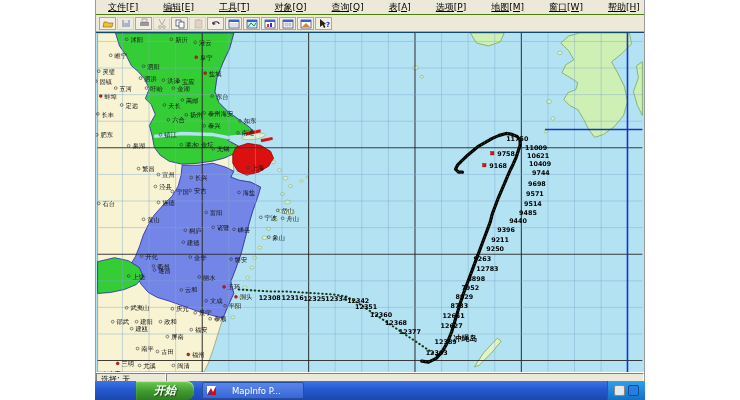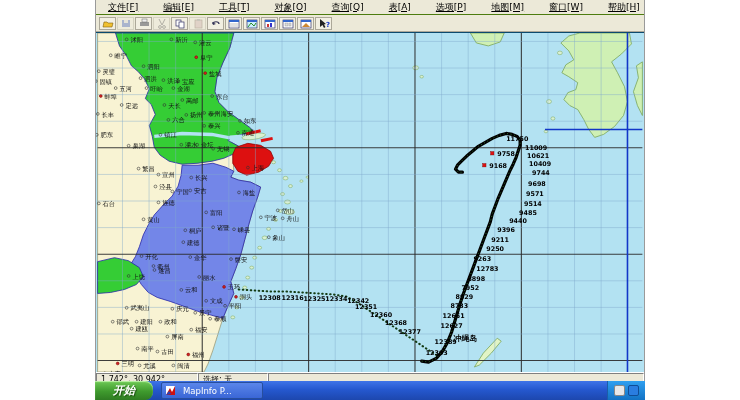--- a/index.html
+++ b/index.html
@@ -17,23 +17,23 @@
   .mapwrap{height:339px;background:#b3e2f2;border-top:1px solid #0c4a6e;overflow:hidden;position:relative;}
   .statusbar{height:12px;display:flex;align-items:stretch;background:#ece9d8;font-size:8px;
     border-top:1px solid #ffffff;}
   .seg{border:1px solid;border-color:#808080 #ffffff #ffffff #808080;padding:0 4px;
     display:flex;align-items:center;white-space:nowrap;color:#000;}
   #taskbar{position:absolute;left:95px;top:381px;width:550px;height:19px;
     background:linear-gradient(#3f74e8,#2558cf 45%,#1d47ae);display:flex;align-items:center;}
   #startbtn{height:19px;width:58px;border-radius:0 8px 8px 0;
     background:linear-gradient(#6fca56,#3f9a2e 55%,#2f7c22);display:flex;align-items:center;
     justify-content:center;color:#fff;font-style:italic;font-weight:bold;font-size:11px;
-    text-shadow:1px 1px 1px #1d4f12;box-shadow:inset 0 1px 1px #bdf3a8;}
+    text-shadow:1px 1px 1px #1d4f12;box-shadow:inset 0 1px 1px #bdf3a8;margin-left:41px;}
   #taskbtn{margin-left:8px;height:15px;width:92px;background:linear-gradient(#5a86ea,#3a66d6);
-    border:1px solid #274e9e;border-radius:2px;display:flex;align-items:center;gap:8px;
+    border:1px solid #274e9e;border-radius:2px;display:flex;align-items:center;gap:16px;
     padding:0 4px;color:#fff;font-size:8.5px;white-space:nowrap;overflow:hidden;}
   #tray{margin-left:auto;height:19px;display:flex;align-items:center;gap:3px;padding:0 6px;
     background:linear-gradient(#2f9ff0,#1272c4);border-left:1px solid #1b5ea8;}
   .trayicon{width:9px;height:9px;border-radius:2px;}
   svg text{font-family:"DejaVu Sans",sans-serif;}
 </style>
 </head>
 <body>
 
 <div id="app">
@@ -430,21 +430,20 @@
           <text x="346" y="299" font-size="6.4" font-weight="bold" fill="#000000">12342</text>
           <text x="354" y="305" font-size="6.4" font-weight="bold" fill="#000000">12351</text>
           <text x="369" y="313" font-size="6.4" font-weight="bold" fill="#000000">12360</text>
           <text x="384" y="321" font-size="6.4" font-weight="bold" fill="#000000">12368</text>
           <text x="398" y="330" font-size="6.4" font-weight="bold" fill="#000000">12377</text>
           <text x="453" y="337" font-size="8" font-weight="bold" fill="#000000">冲绳岛</text>
         </g>
       </svg>
   </div>
   <div class="statusbar">
-    <div class="seg" style="width:92px">1.742°, 30.942°</div>
     <div class="seg" style="width:60px">
       <span>选择:</span>&nbsp;
       <span>无</span>
     </div>
     <div class="seg" style="flex:1"></div>
   </div>
 </div>
 
 <div id="taskbar">
   <div id="startbtn">

